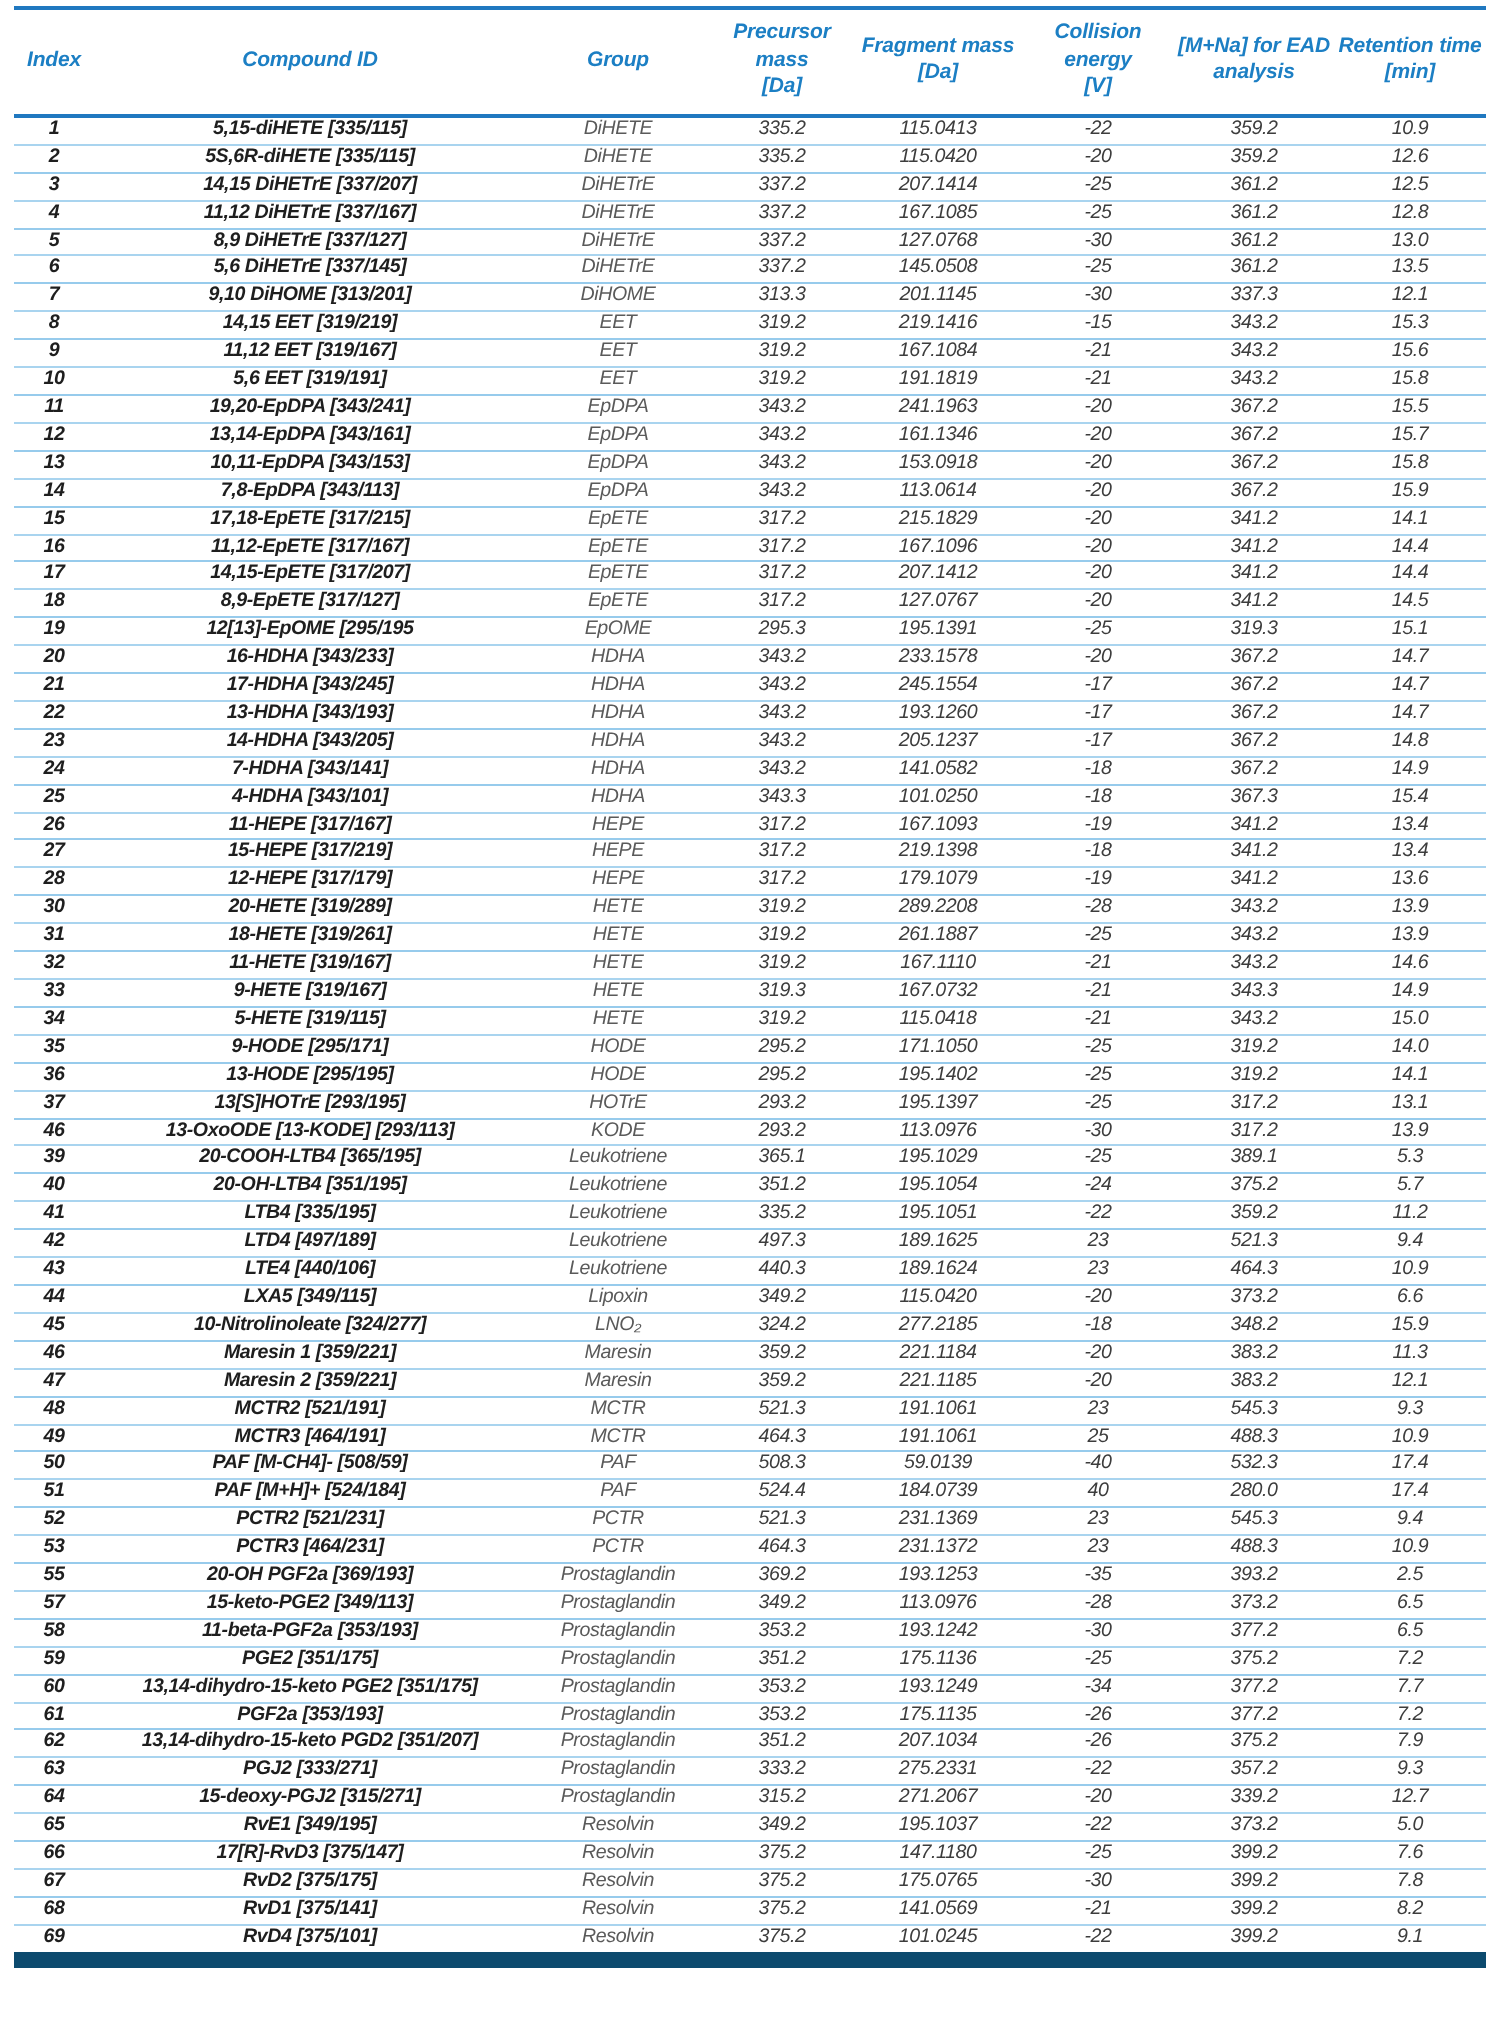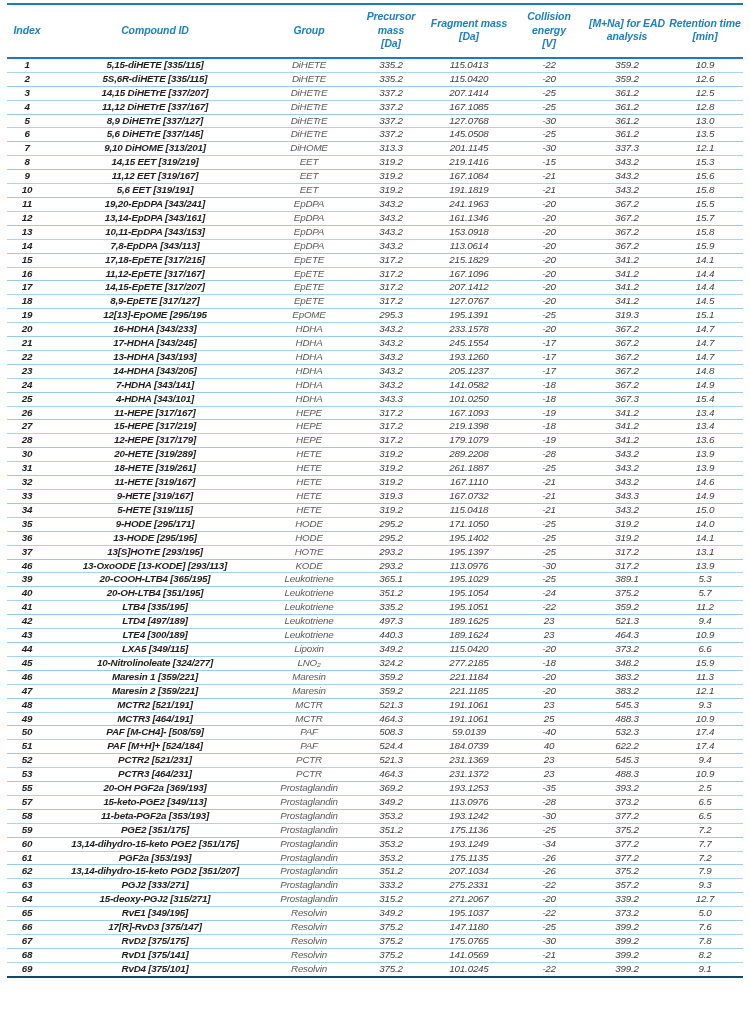--- a/index.html
+++ b/index.html
@@ -46,21 +46,21 @@
     text-align: center;
     color: #3d3d3d;
     white-space: nowrap;
     overflow: hidden;
     letter-spacing: -0.2px;
   }
   tbody tr:nth-child(even) td {
     border-bottom-color: #97cbec;
   }
   tbody tr:last-child td {
-    border-bottom: 2px solid #0c4a6e;
+    border-bottom: 8px solid #0c4a6e;
   }
   td.col-index, td.col-compound {
     font-weight: bold;
     color: #1e1e1e;
   }
   td.col-group {
     color: #5a5a5a;
   }
 </style>
 </head>
@@ -520,21 +520,21 @@
           <td class="col-compound">LTD4 [497/189]</td>
           <td class="col-group">Leukotriene</td>
           <td class="col-num">497.3</td>
           <td class="col-num">189.1625</td>
           <td class="col-num">23</td>
           <td class="col-num">521.3</td>
           <td class="col-num">9.4</td>
         </tr>
         <tr>
           <td class="col-index">43</td>
-          <td class="col-compound">LTE4 [300/189]</td>
+          <td class="col-compound">LTE4 [440/106]</td>
           <td class="col-group">Leukotriene</td>
           <td class="col-num">440.3</td>
           <td class="col-num">189.1624</td>
           <td class="col-num">23</td>
           <td class="col-num">464.3</td>
           <td class="col-num">10.9</td>
         </tr>
         <tr>
           <td class="col-index">44</td>
           <td class="col-compound">LXA5 [349/115]</td>
@@ -605,21 +605,21 @@
           <td class="col-num">532.3</td>
           <td class="col-num">17.4</td>
         </tr>
         <tr>
           <td class="col-index">51</td>
           <td class="col-compound">PAF [M+H]+ [524/184]</td>
           <td class="col-group">PAF</td>
           <td class="col-num">524.4</td>
           <td class="col-num">184.0739</td>
           <td class="col-num">40</td>
-          <td class="col-num">622.2</td>
+          <td class="col-num">280.0</td>
           <td class="col-num">17.4</td>
         </tr>
         <tr>
           <td class="col-index">52</td>
           <td class="col-compound">PCTR2 [521/231]</td>
           <td class="col-group">PCTR</td>
           <td class="col-num">521.3</td>
           <td class="col-num">231.1369</td>
           <td class="col-num">23</td>
           <td class="col-num">545.3</td>

